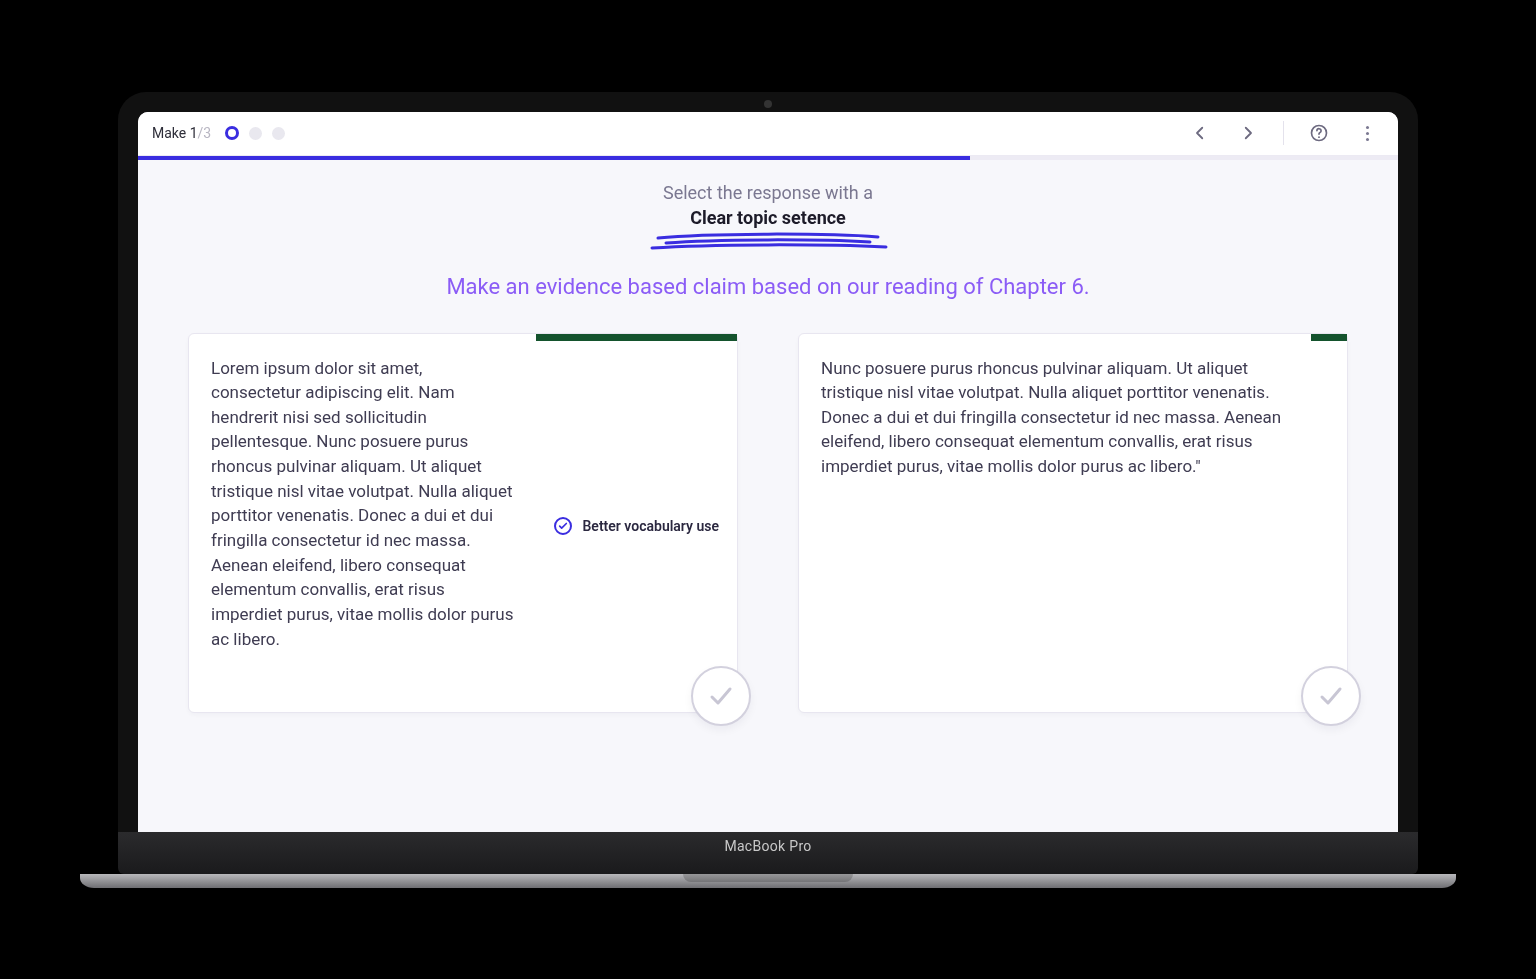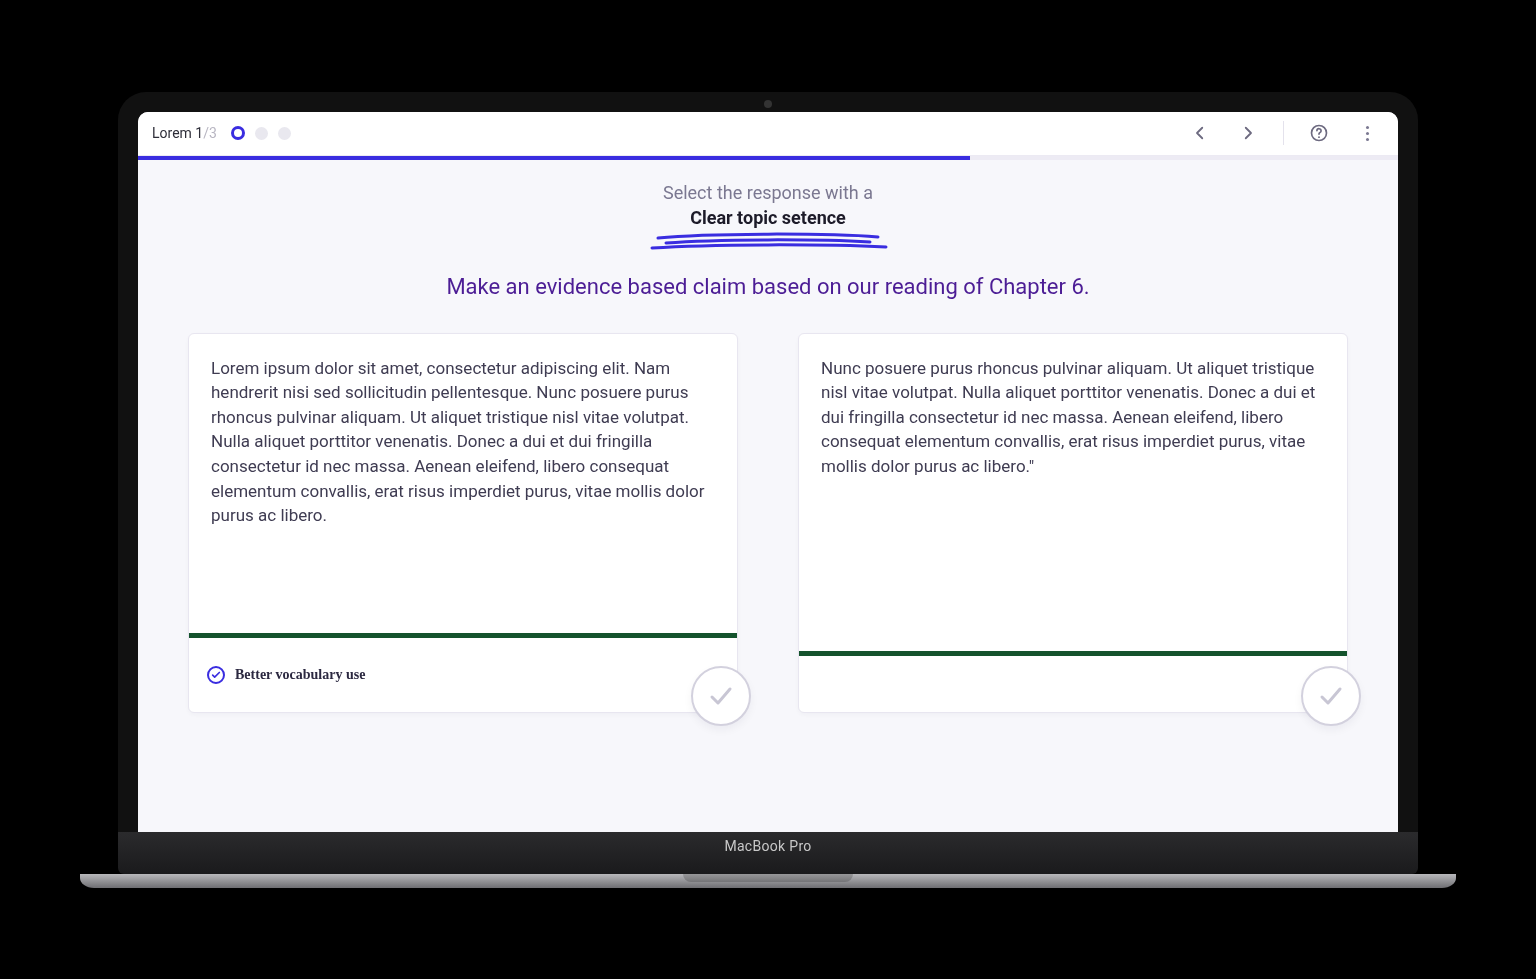--- a/index.html
+++ b/index.html
@@ -149,55 +149,54 @@
   .scribble {
     display: block;
     margin: 2px auto 0;
     width: 240px; height: 22px;
   }
   .scribble path { stroke: #3a2de0; stroke-width: 3; fill: none; stroke-linecap: round; }
 
   .question {
     text-align: center;
     font-size: 22px;
-    color: #4c1d95;
+    color: #8b5cf6;
     margin-top: 22px;
   }
 
   .cards {
     display: flex;
     gap: 60px;
     margin-top: 34px;
   }
   .card {
     flex: 1;
     background: #fff;
     border: 1px solid #e8e6f0;
     border-radius: 6px;
     position: relative;
     min-height: 380px;
     display: flex;
-    flex-direction: column;
+    flex-direction: row;
     box-shadow: 0 2px 4px rgba(20,16,60,.03);
   }
   .card-body {
     padding: 22px 22px 16px;
     font-size: 17px;
     line-height: 1.45;
     color: #3f3c52;
     flex: 1;
   }
   .card-footer {
-    border-top: 5px solid #14532d;
+    border-top: 7px solid #14532d;
     padding: 28px 18px;
     display: flex;
     align-items: center;
     gap: 10px;
     min-height: 48px;
-    font-family: Liberation Serif, serif;
   }
   .badge-check {
     width: 18px; height: 18px; border: 2px solid #3a2de0; border-radius: 50%;
     display: flex; align-items: center; justify-content: center;
     flex: 0 0 auto;
   }
   .badge-check svg { width: 10px; height: 10px; }
   .badge-text {
     font-size: 14px;
     font-weight: 600;
@@ -222,21 +221,21 @@
 </style>
 </head>
 <body>
 
 <div class="laptop">
   <div class="laptop-screen">
     <div class="viewport">
 
       <div class="topbar">
         <div class="pair-label">
-          <span>Lorem </span><span>1</span><span class="total"><span>/</span><span>3</span></span>
+          <span>Make </span><span>1</span><span class="total"><span>/</span><span>3</span></span>
         </div>
         <div class="dots">
           <span class="dot active"></span>
           <span class="dot"></span>
           <span class="dot"></span>
         </div>
         <div class="topbar-spacer"></div>
         <div class="icon-btn">
           <svg width="18" height="18" viewBox="0 0 24 24">
               <path d="M15 5l-7 7 7 7" stroke="currentColor" stroke-width="2.4" fill="none" stroke-linecap="round" stroke-linejoin="round"></path>

